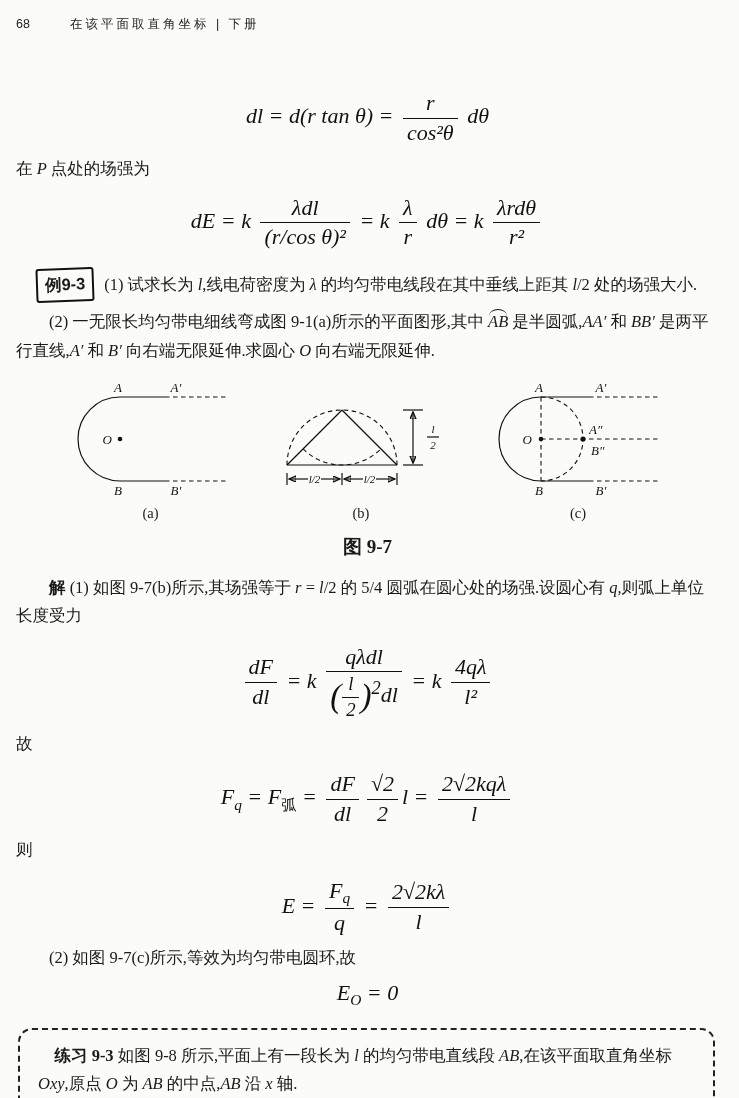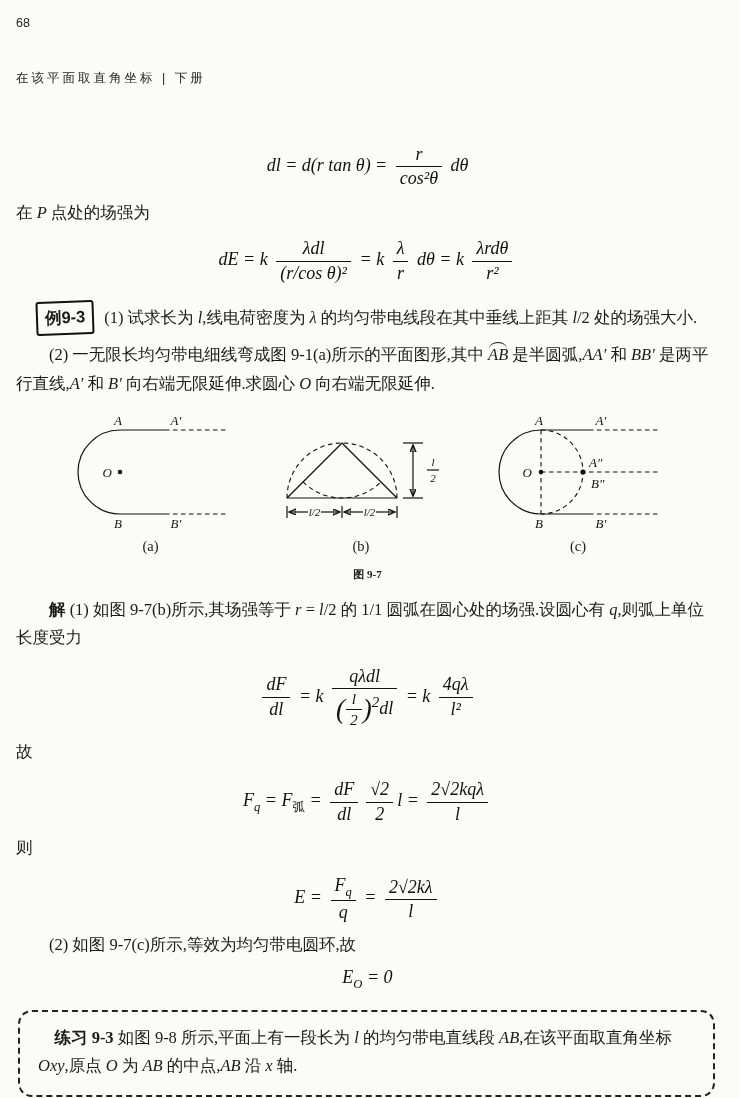--- a/index.html
+++ b/index.html
@@ -5,33 +5,33 @@
   * { margin:0; padding:0; box-sizing:border-box; }
   html,body { background:#fbfbf8; }
   body {
     width:739px; height:1098px; overflow:hidden;
     font-family:"Liberation Serif","DejaVu Serif",serif;
     color:#1a1a1a;
   }
   .page { padding:16px 20px 0 16px; height:100%; }
 
   .pagehead { display:flex; align-items:baseline; gap:40px; font-size:12.5px;
-    font-family:"Liberation Sans","DejaVu Sans",sans-serif; color:#222;flex-direction:column; }
+    font-family:"Liberation Sans","DejaVu Sans",sans-serif; color:#222; }
   .btitle { letter-spacing:3px; }
 
   p.body { font-size:16.5px; line-height:1.72; }
   .indent { text-indent:2em; }
   .var { font-style:italic; }
   .bold { font-weight:bold; }
 
   .overarc { position:relative; }
   .overarc::before { content:""; position:absolute; left:1px; right:1px; top:-3px; height:6px;
     border-top:1.4px solid #111; border-radius:50% 50% 0 0 / 100% 100% 0 0; }
 
-  .formula { text-align:center; font-style:italic; font-size:18px; color:#111; }
+  .formula { text-align:center; font-style:italic; font-size:22px; color:#111; }
   .frac { display:inline-flex; flex-direction:column; vertical-align:middle;
     text-align:center; margin:0 4px; line-height:1.3; }
   .frac > .num { display:block; border-bottom:1.3px solid #111; padding:0 4px; }
   .frac > .den { display:block; padding:0 4px; }
   .frac.small { font-size:85%; margin:0 1px; }
   .bigp { font-size:150%; vertical-align:middle; }
   sub { font-size:70%; }
   sub.cjk { font-style:normal; }
 
   .f1 { margin:56px 0 8px; }
@@ -45,21 +45,21 @@
 
   .exbox { display:inline-block; border:2px solid #111; border-radius:3px;
     padding:0 7px 2px; margin-right:10px; font-weight:bold; font-size:16.5px;
     font-family:"Liberation Sans","DejaVu Sans",sans-serif;
     transform:rotate(-2deg); text-indent:0; }
   .expara { text-indent:1.2em; }
 
   .figrow { display:flex; justify-content:center; align-items:flex-end; gap:42px; margin-top:16px; }
   .subfig { text-align:center; }
   .sublabel { font-size:14.5px; margin-top:4px; }
-  .figcap { text-align:center; font-weight:bold; font-size:11px; margin-top:12px; }
+  .figcap { text-align:center; font-weight:bold; font-size:19px; margin-top:12px; }
 
   svg text { font-family:"Liberation Serif","DejaVu Serif",serif; font-style:italic;
     font-size:13px; fill:#111; stroke:none; }
   svg text.dim { font-size:11px; }
   svg line, svg path { stroke:#111; stroke-width:1.2; fill:none; }
   svg .dash { stroke-dasharray:4.5,3.5; stroke-width:1.1; }
   svg .dot { fill:#111; stroke:none; }
 
   .exercise { border:2.4px dashed #222; border-radius:14px; padding:12px 18px 14px;
     margin:18px 4px 0 2px; }
@@ -175,21 +175,21 @@
         <text x="50" y="114" text-anchor="middle">B</text>
         <text x="112" y="114" text-anchor="middle">B′</text>
       </svg>
       <div class="sublabel">(c)</div>
     </div>
 
   </div>
 
   <div class="figcap">图 9-7</div>
 
-  <p class="body indent mt14"><span class="bold">解</span><span>  (1) 如图 9-7(b)所示,其场强等于 </span><span class="var">r</span><span> = </span><span class="var">l</span><span>/2 的 1/1 圆弧在圆心处的场强.设圆心有 </span><span class="var">q</span><span>,则弧上单位长度受力</span></p>
+  <p class="body indent mt14"><span class="bold">解</span><span>  (1) 如图 9-7(b)所示,其场强等于 </span><span class="var">r</span><span> = </span><span class="var">l</span><span>/2 的 5/4 圆弧在圆心处的场强.设圆心有 </span><span class="var">q</span><span>,则弧上单位长度受力</span></p>
 
   <div class="formula f3">
     <span class="frac">
         <span class="num">dF</span>
         <span class="den">dl</span>
       </span><span> = k </span><span class="frac">
         <span class="num">qλdl</span>
         <span class="den"><span class="bigp">(</span><span class="frac small">
             <span class="num">l</span>
             <span class="den">2</span>

